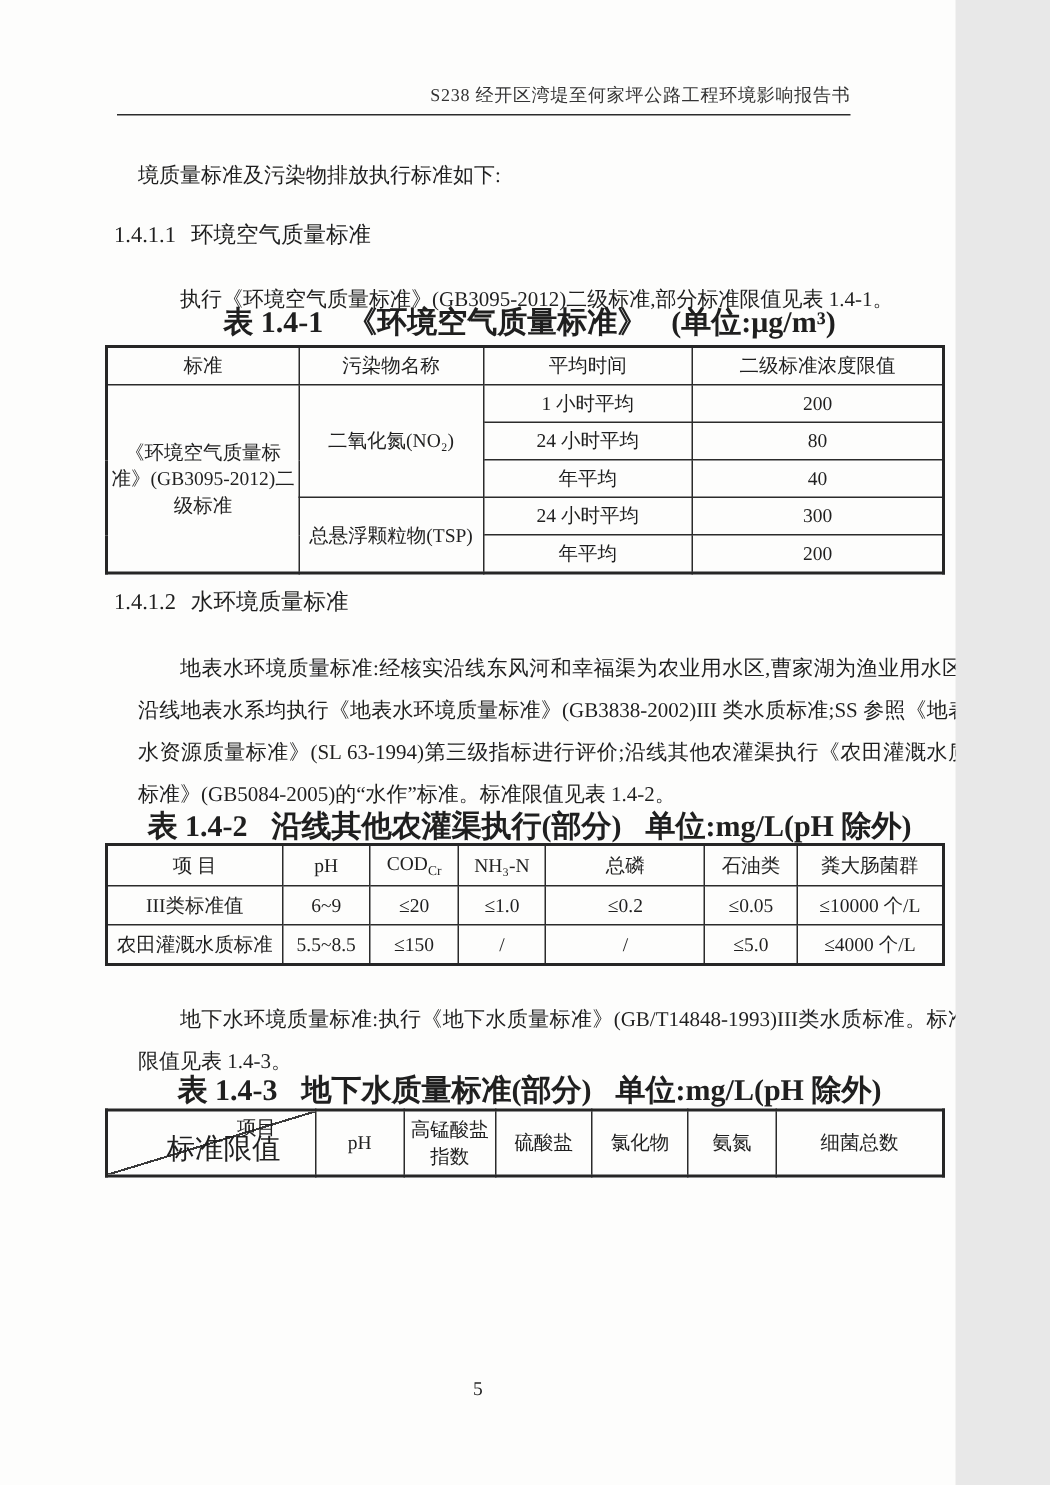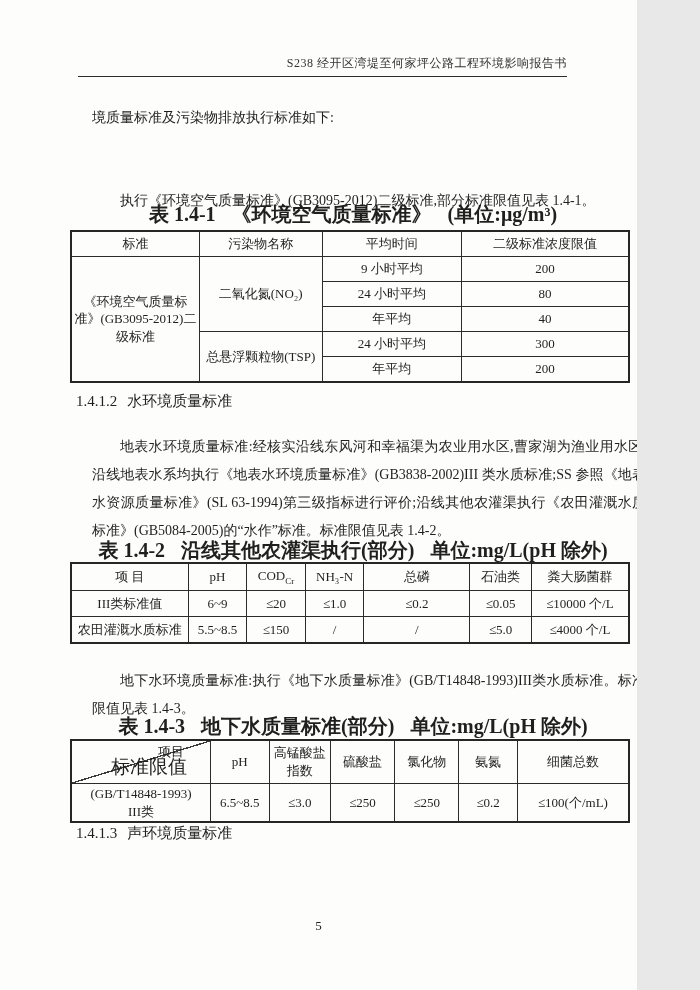--- a/index.html
+++ b/index.html
@@ -61,20 +61,21 @@
 
 <div class="page">
 
   <div class="hdr">
     <span>S238 经开区湾堤至何家坪公路工程环境影响报告书</span>
   </div>
 
   <p class="blk body-p" style="top:88px;">境质量标准及污染物排放执行标准如下:</p>
 
 
+  <h3 class="blk heading sub" style="top:147px;"><span class="hnum">1.4.1.1</span><span>环境空气质量标准</span></h3>
 
   <p class="blk body-p indent" style="top:171px;">执行《环境空气质量标准》(GB3095-2012)二级标准,部分标准限值见表 1.4-1。</p>
 
   <p class="blk caption" style="top:201px;"><span class="cap-label">表 1.4-1</span><span>《环境空气质量标准》</span><span class="cap-unit">(单位:μg/m³)</span></p>
 
   <div class="tblwrap" style="top:230px;">
     <table class="t1">
       <colgroup>
           <col style="width:23%">
           <col style="width:22%">
@@ -84,21 +85,21 @@
       <tbody>
           <tr>
         <th>标准</th>
         <th>污染物名称</th>
         <th>平均时间</th>
         <th>二级标准浓度限值</th>
       </tr>
       <tr>
         <td rowspan="5">《环境空气质量标准》(GB3095-2012)二级标准</td>
         <td rowspan="3">二氧化氮(NO₂)</td>
-        <td>9 小时平均</td>
+        <td>1 小时平均</td>
         <td>200</td>
       </tr>
       <tr>
         <td>24 小时平均</td>
         <td>80</td>
       </tr>
       <tr>
         <td>年平均</td>
         <td>40</td>
       </tr>
@@ -186,34 +187,21 @@
           <span class="diag-top">项目</span>
           <span class="diag-bottom">标准限值</span>
         </th>
         <th>pH</th>
         <th>高锰酸盐指数</th>
         <th>硫酸盐</th>
         <th>氯化物</th>
         <th>氨氮</th>
         <th>细菌总数</th>
       </tr>
-      <tr class="drow">
-        <td>
-              <div>(GB/T14848-1993)</div>
-              <div>III类</div>
-            </td>
-        <td>6.5~8.5</td>
-        <td>≤3.0</td>
-        <td>≤250</td>
-        <td>≤250</td>
-        <td>≤0.2</td>
-        <td>≤100(个/mL)</td>
-      </tr>
     </tbody>
       </table>
   </div>
 
-  <h3 class="blk heading sub" style="top:824px;"><span class="hnum">1.4.1.3</span><span>声环境质量标准</span></h3>
 
 
   <div class="pagenum">5</div>
 
 </div>
 
 </body></html>

